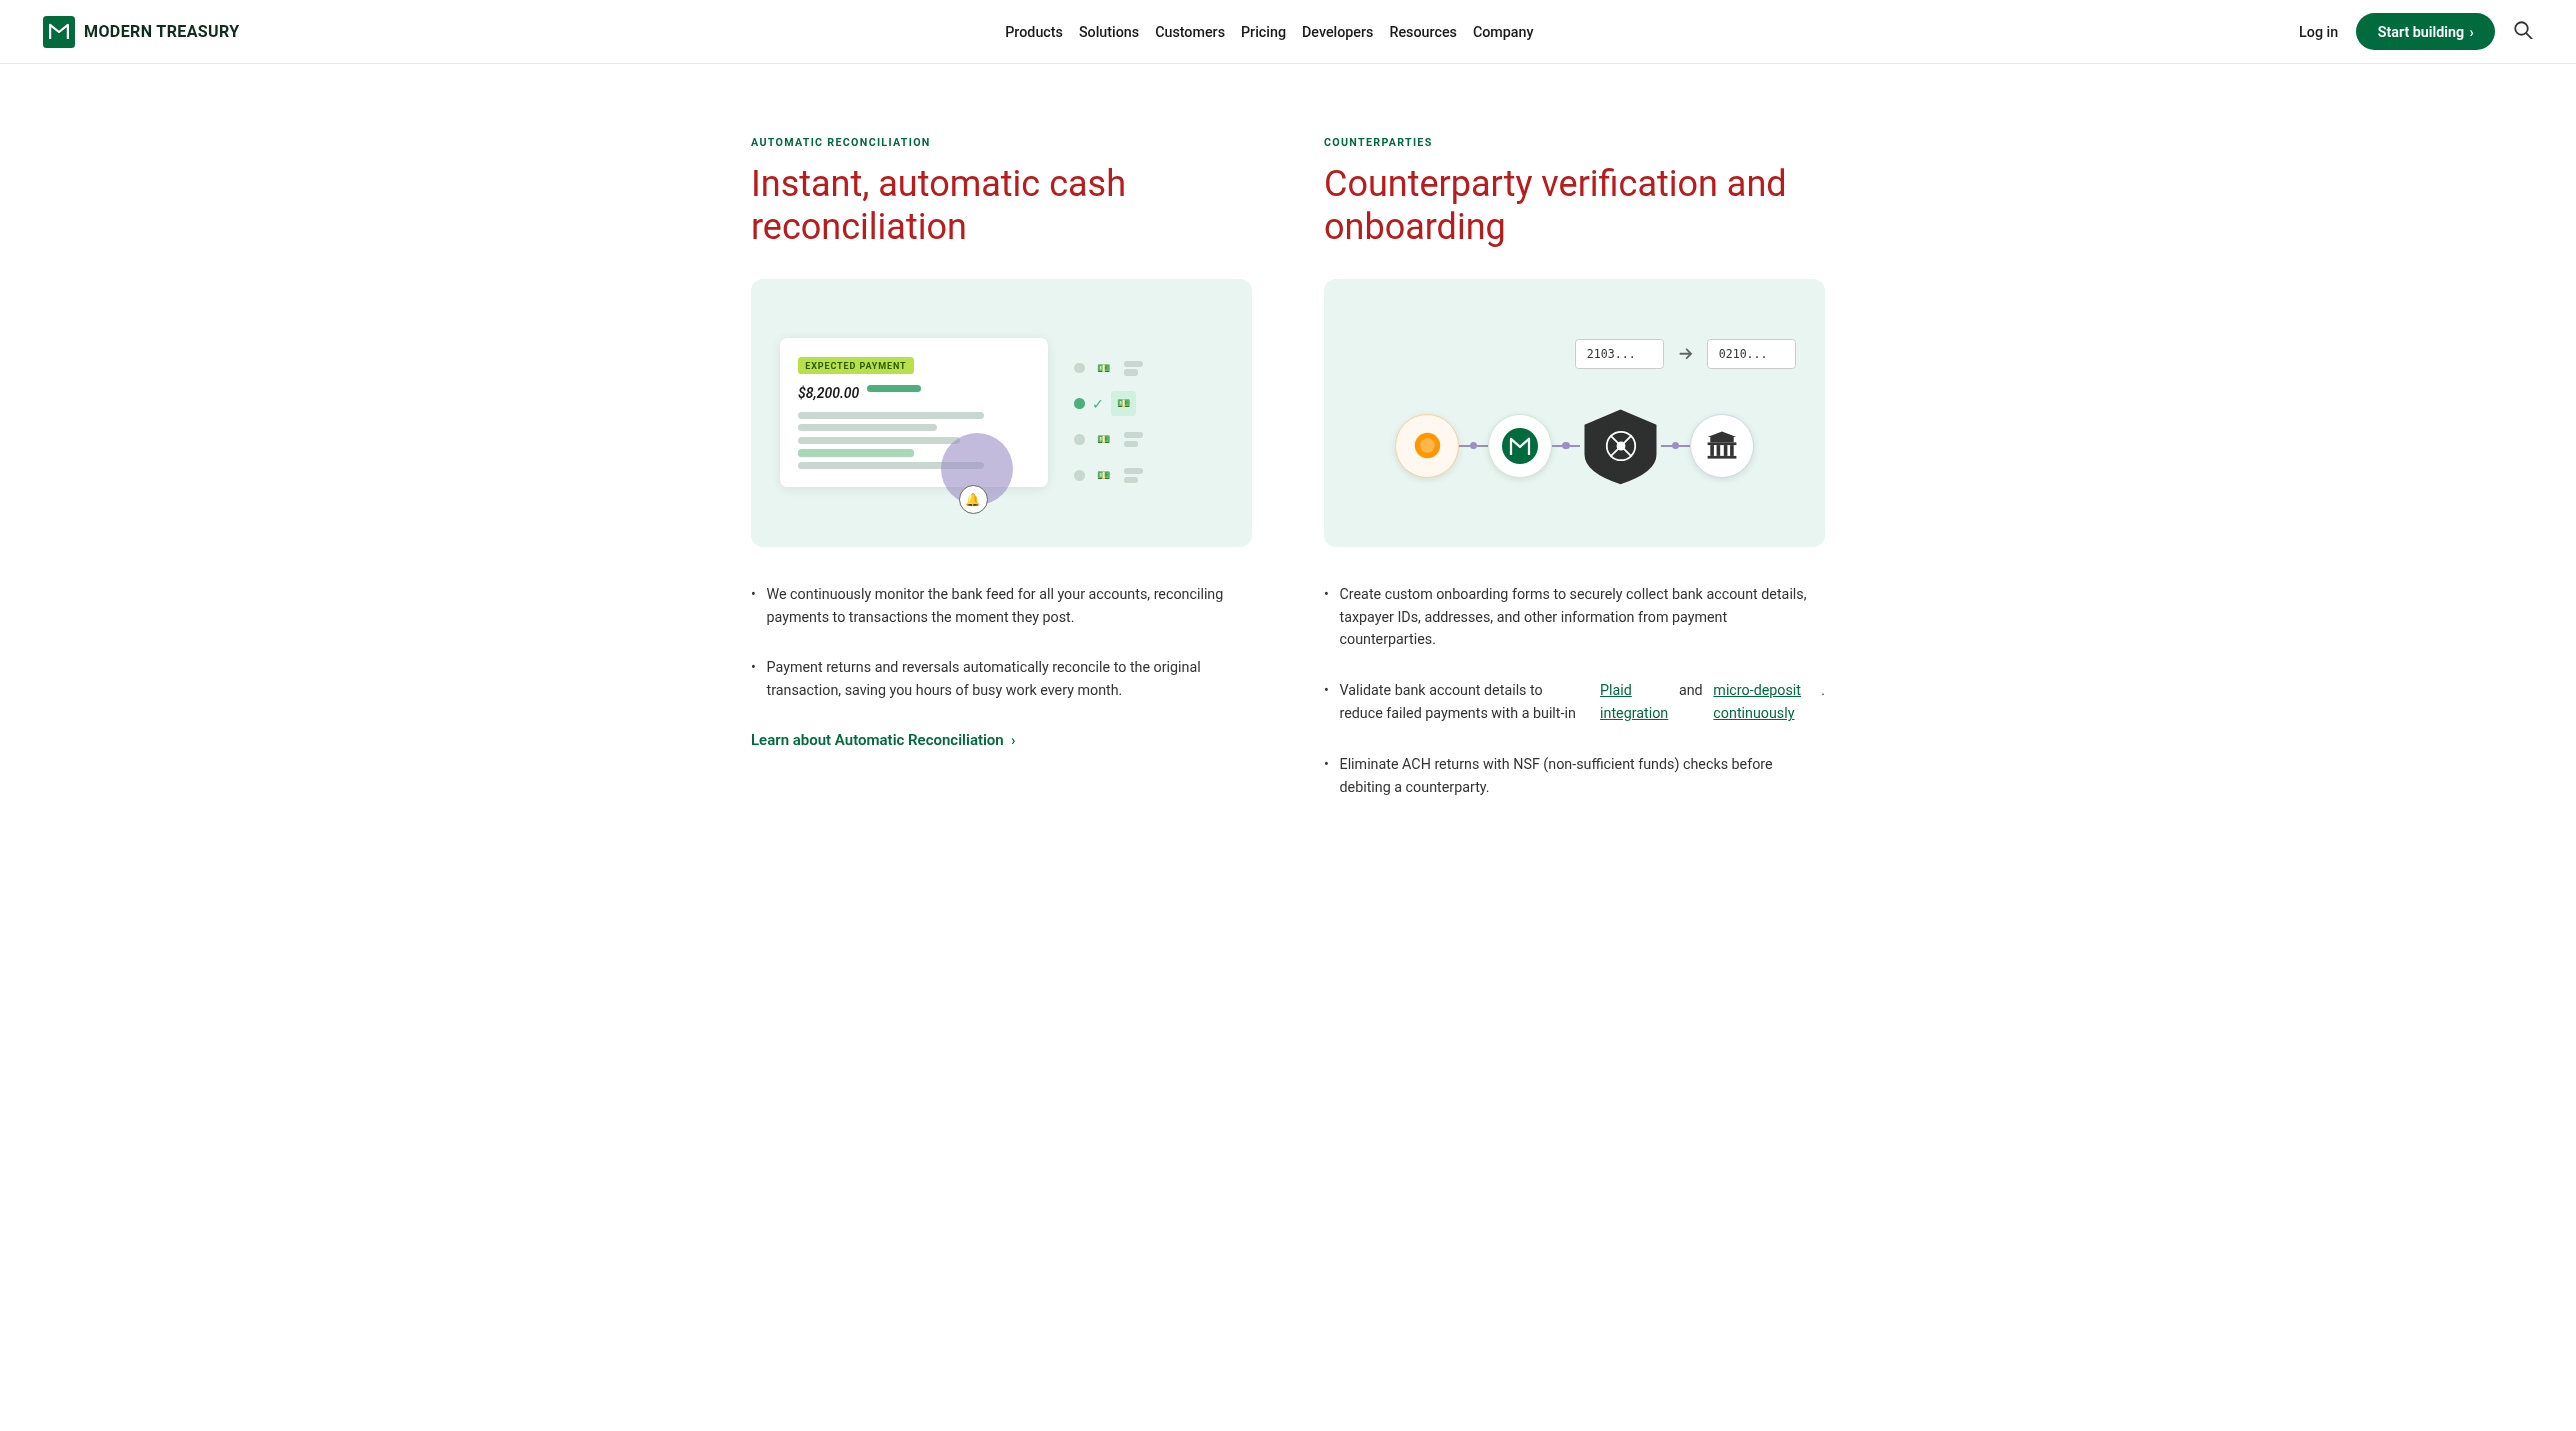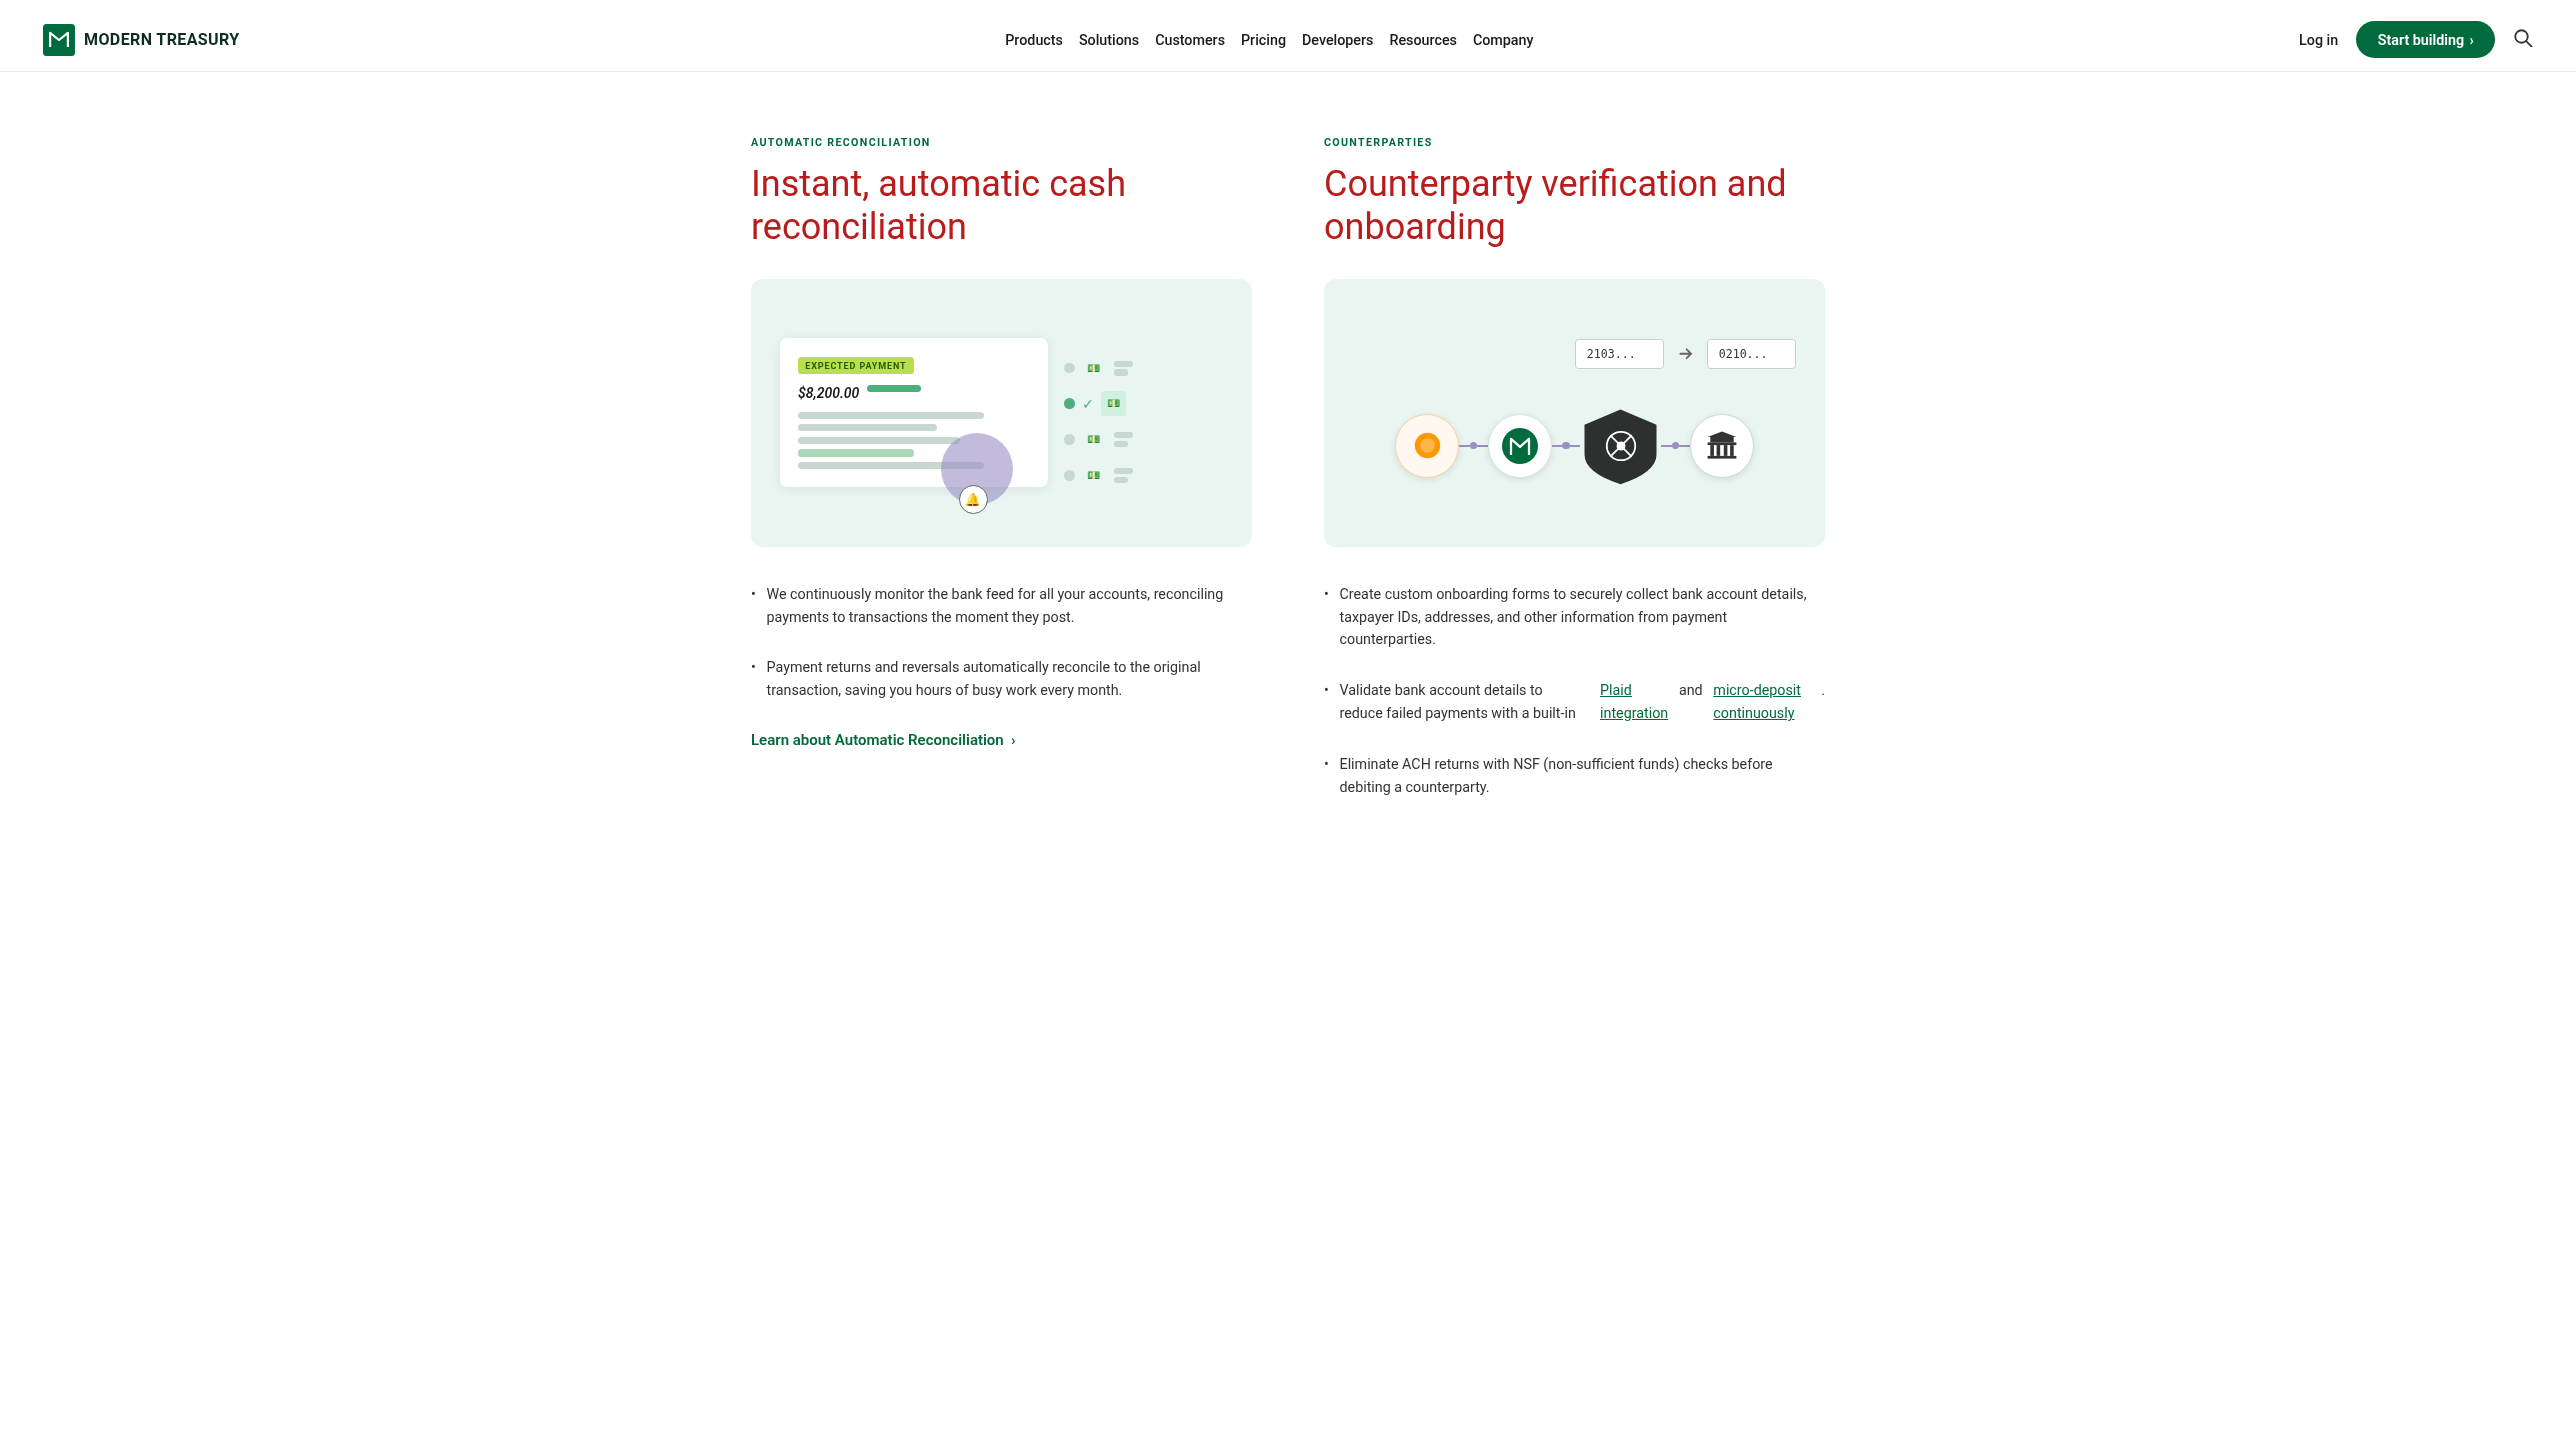--- a/index.html
+++ b/index.html
@@ -2,21 +2,21 @@
 <html style="font-size:14.3px"><head>
   <meta charset="utf-8">
   <style>
     * { box-sizing: border-box; margin: 0; padding: 0; }
     body { font-family: -apple-system, BlinkMacSystemFont, 'Segoe UI', Roboto, sans-serif; background: #fff; color: #1a1a1a; }
 
     
     nav {
       display: flex; align-items: center; justify-content: space-between;
       padding: 0 43px; height: 64px; border-bottom: 0.9px solid #e8e8e8;
-      position: sticky; top: 8px; background: #fff; z-index: 100;
+      position: sticky; top: 0; background: #fff; z-index: 100;
     }
     .nav-logo { display: flex; align-items: center; gap: 9px; text-decoration: none; }
     .nav-logo-icon { width: 32px; height: 32px; }
     .nav-logo-text { font-size: 16px; font-weight: 700; color: #0d2e1c; letter-spacing: 0.4px; }
     .nav-links { display: flex; align-items: center; gap: 16px; }
     .nav-links a { text-decoration: none; color: #1a1a1a; font-size: 14.3px; font-weight: 500; }
     .nav-right { display: flex; align-items: center; gap: 18px; }
     .nav-login { color: #1a1a1a; text-decoration: none; font-size: 14.3px; font-weight: 500; }
     .nav-cta {
       background: #006b3c; color: #fff; border: none; border-radius: 45px;
@@ -43,21 +43,21 @@
 
     
     .illustration-card {
       background: #e8f5f0; border-radius: 12px; padding: 29px;
       margin-bottom: 36px; overflow: hidden; position: relative;
       min-height: 268px; display: flex; align-items: center; justify-content: center;
     }
 
     
     .reconciliation-illustration {
-      width: 100%; position: relative; display: flex; align-items: flex-start; gap: 16px;
+      width: 100%; position: relative; display: flex; align-items: flex-start; gap: 26px;
     }
     .payment-card {
       background: #fff; border-radius: 7.2px; padding: 18px; width: 268px;
       box-shadow: 0 1.8px 10.7px rgba(0,0,0,0.08); position: relative;
     }
     .expected-badge {
       background: #b8e04a; color: #2a5a00; font-size: 9px; font-weight: 700;
       letter-spacing: 0.9px; text-transform: uppercase; padding: 3.6px 7.2px;
       border-radius: 3.6px; display: inline-block; margin-bottom: 10.7px;
     }

